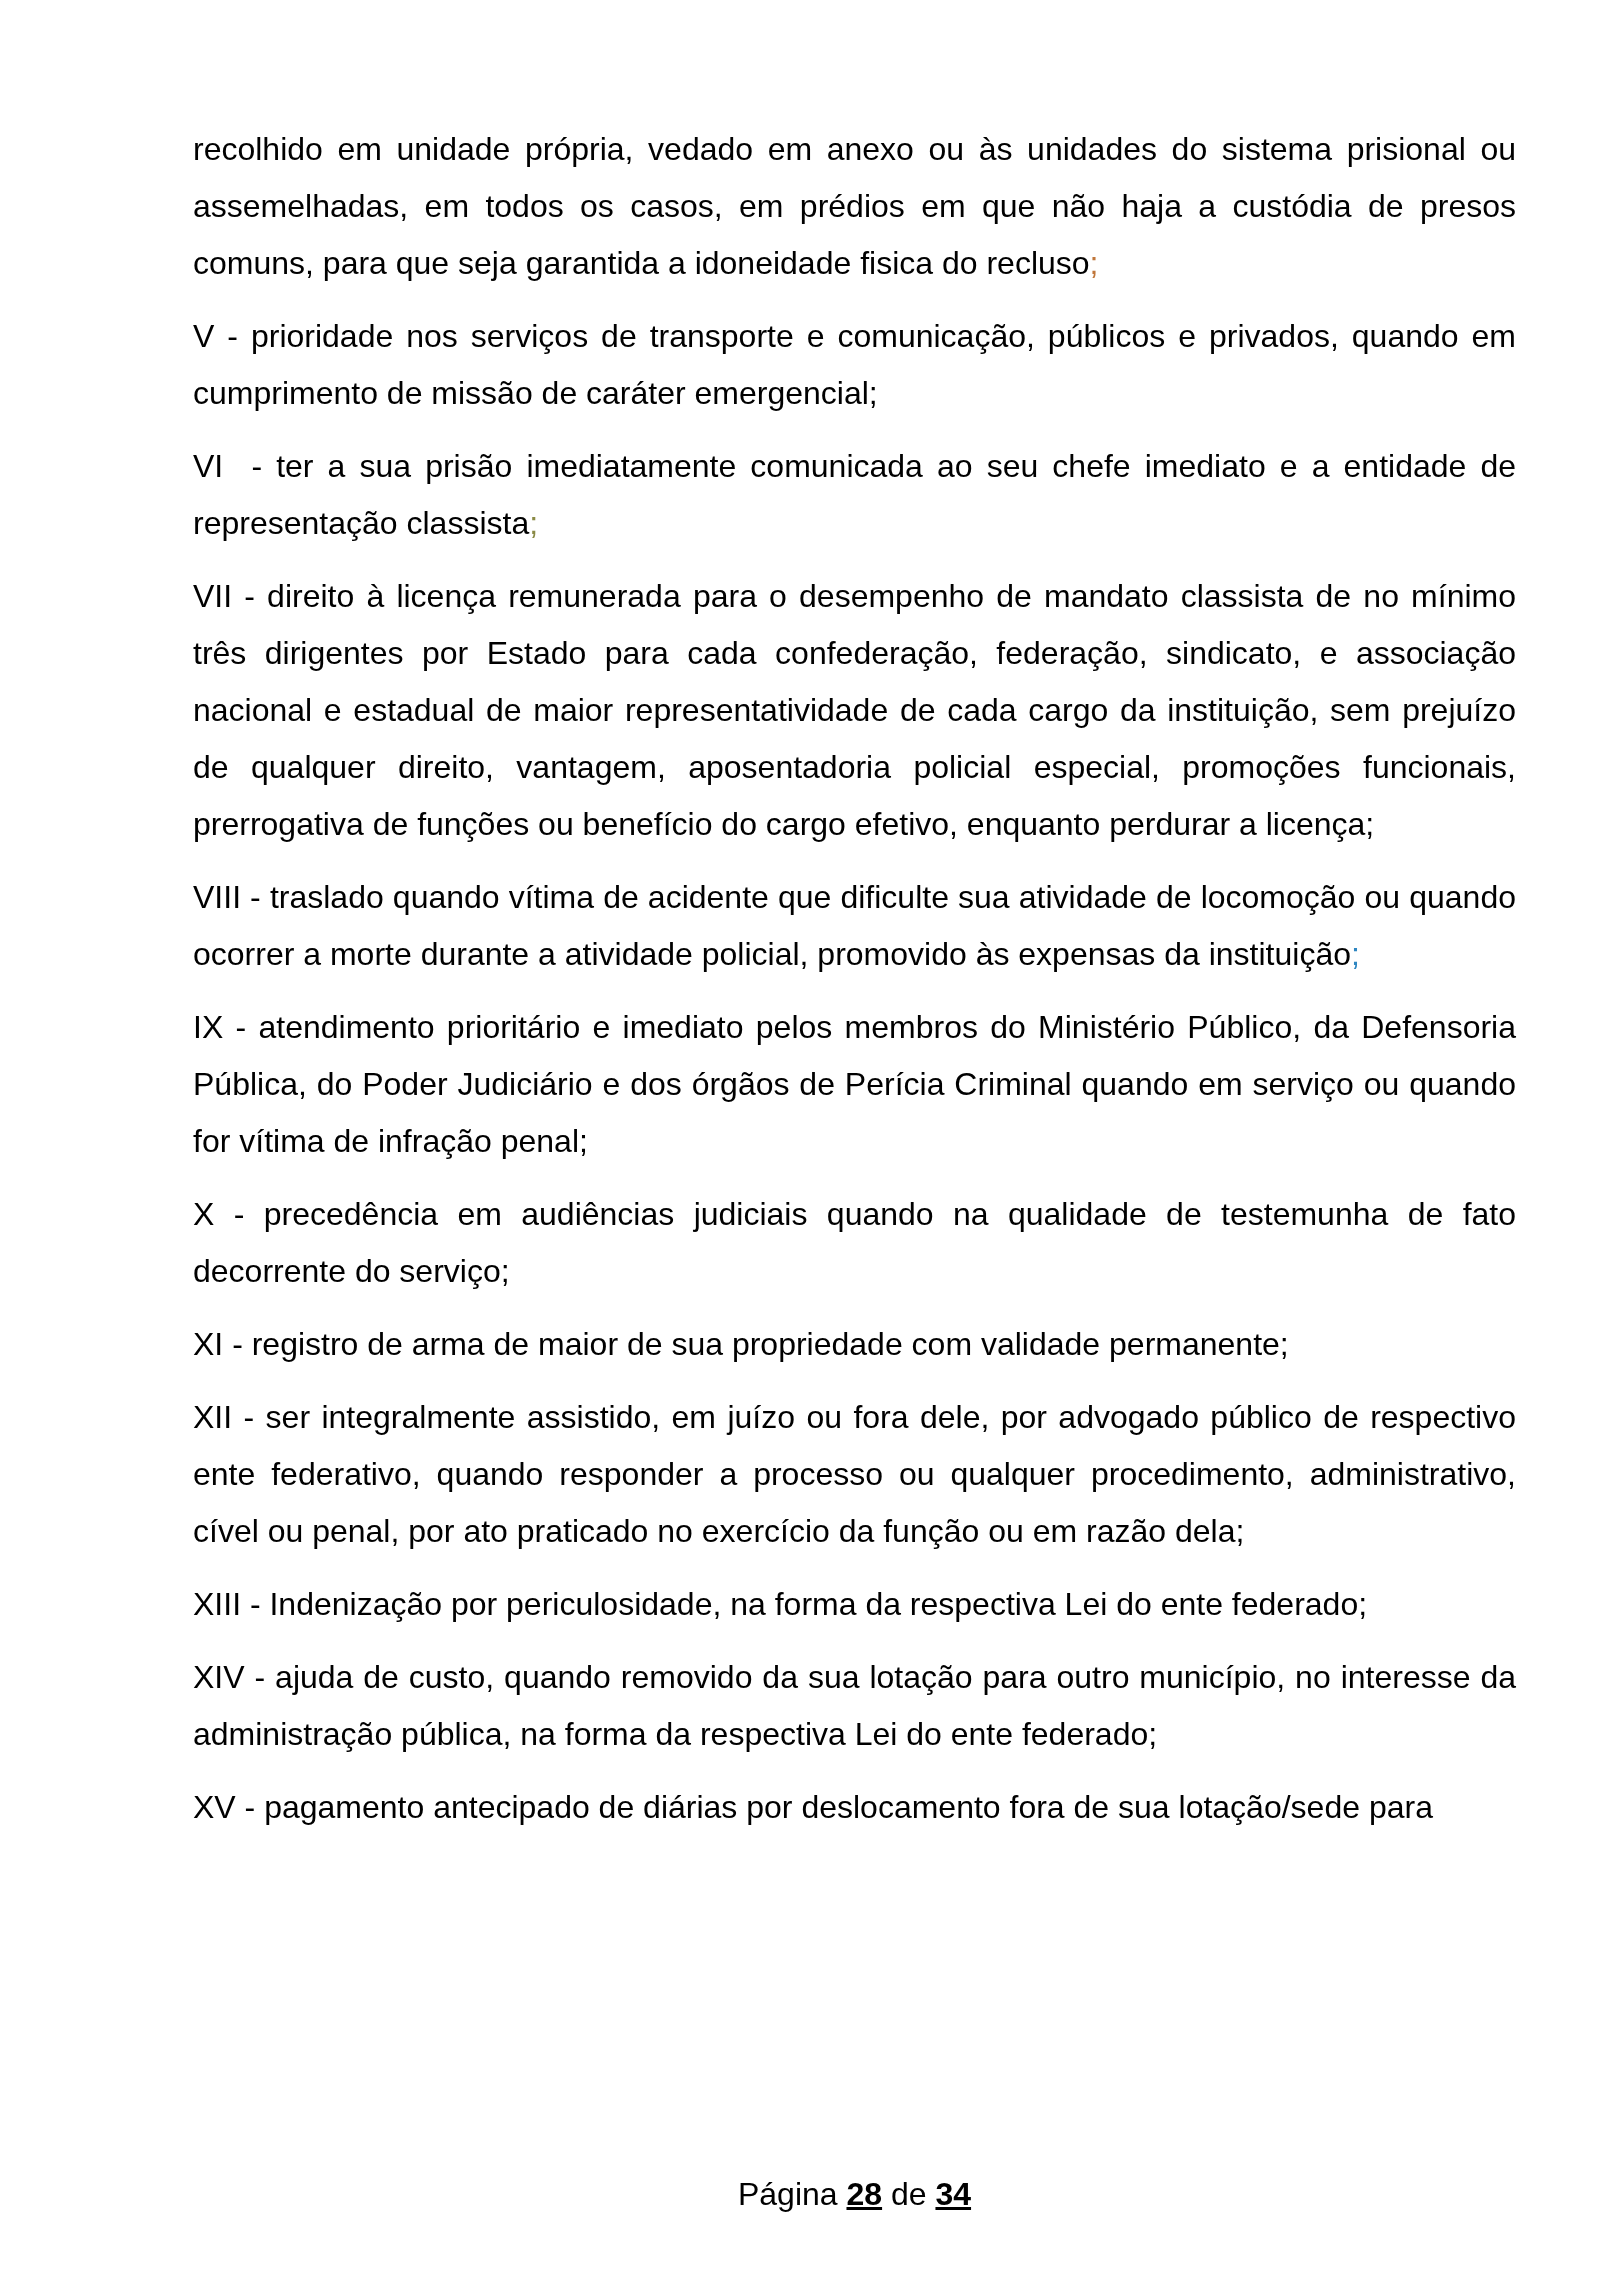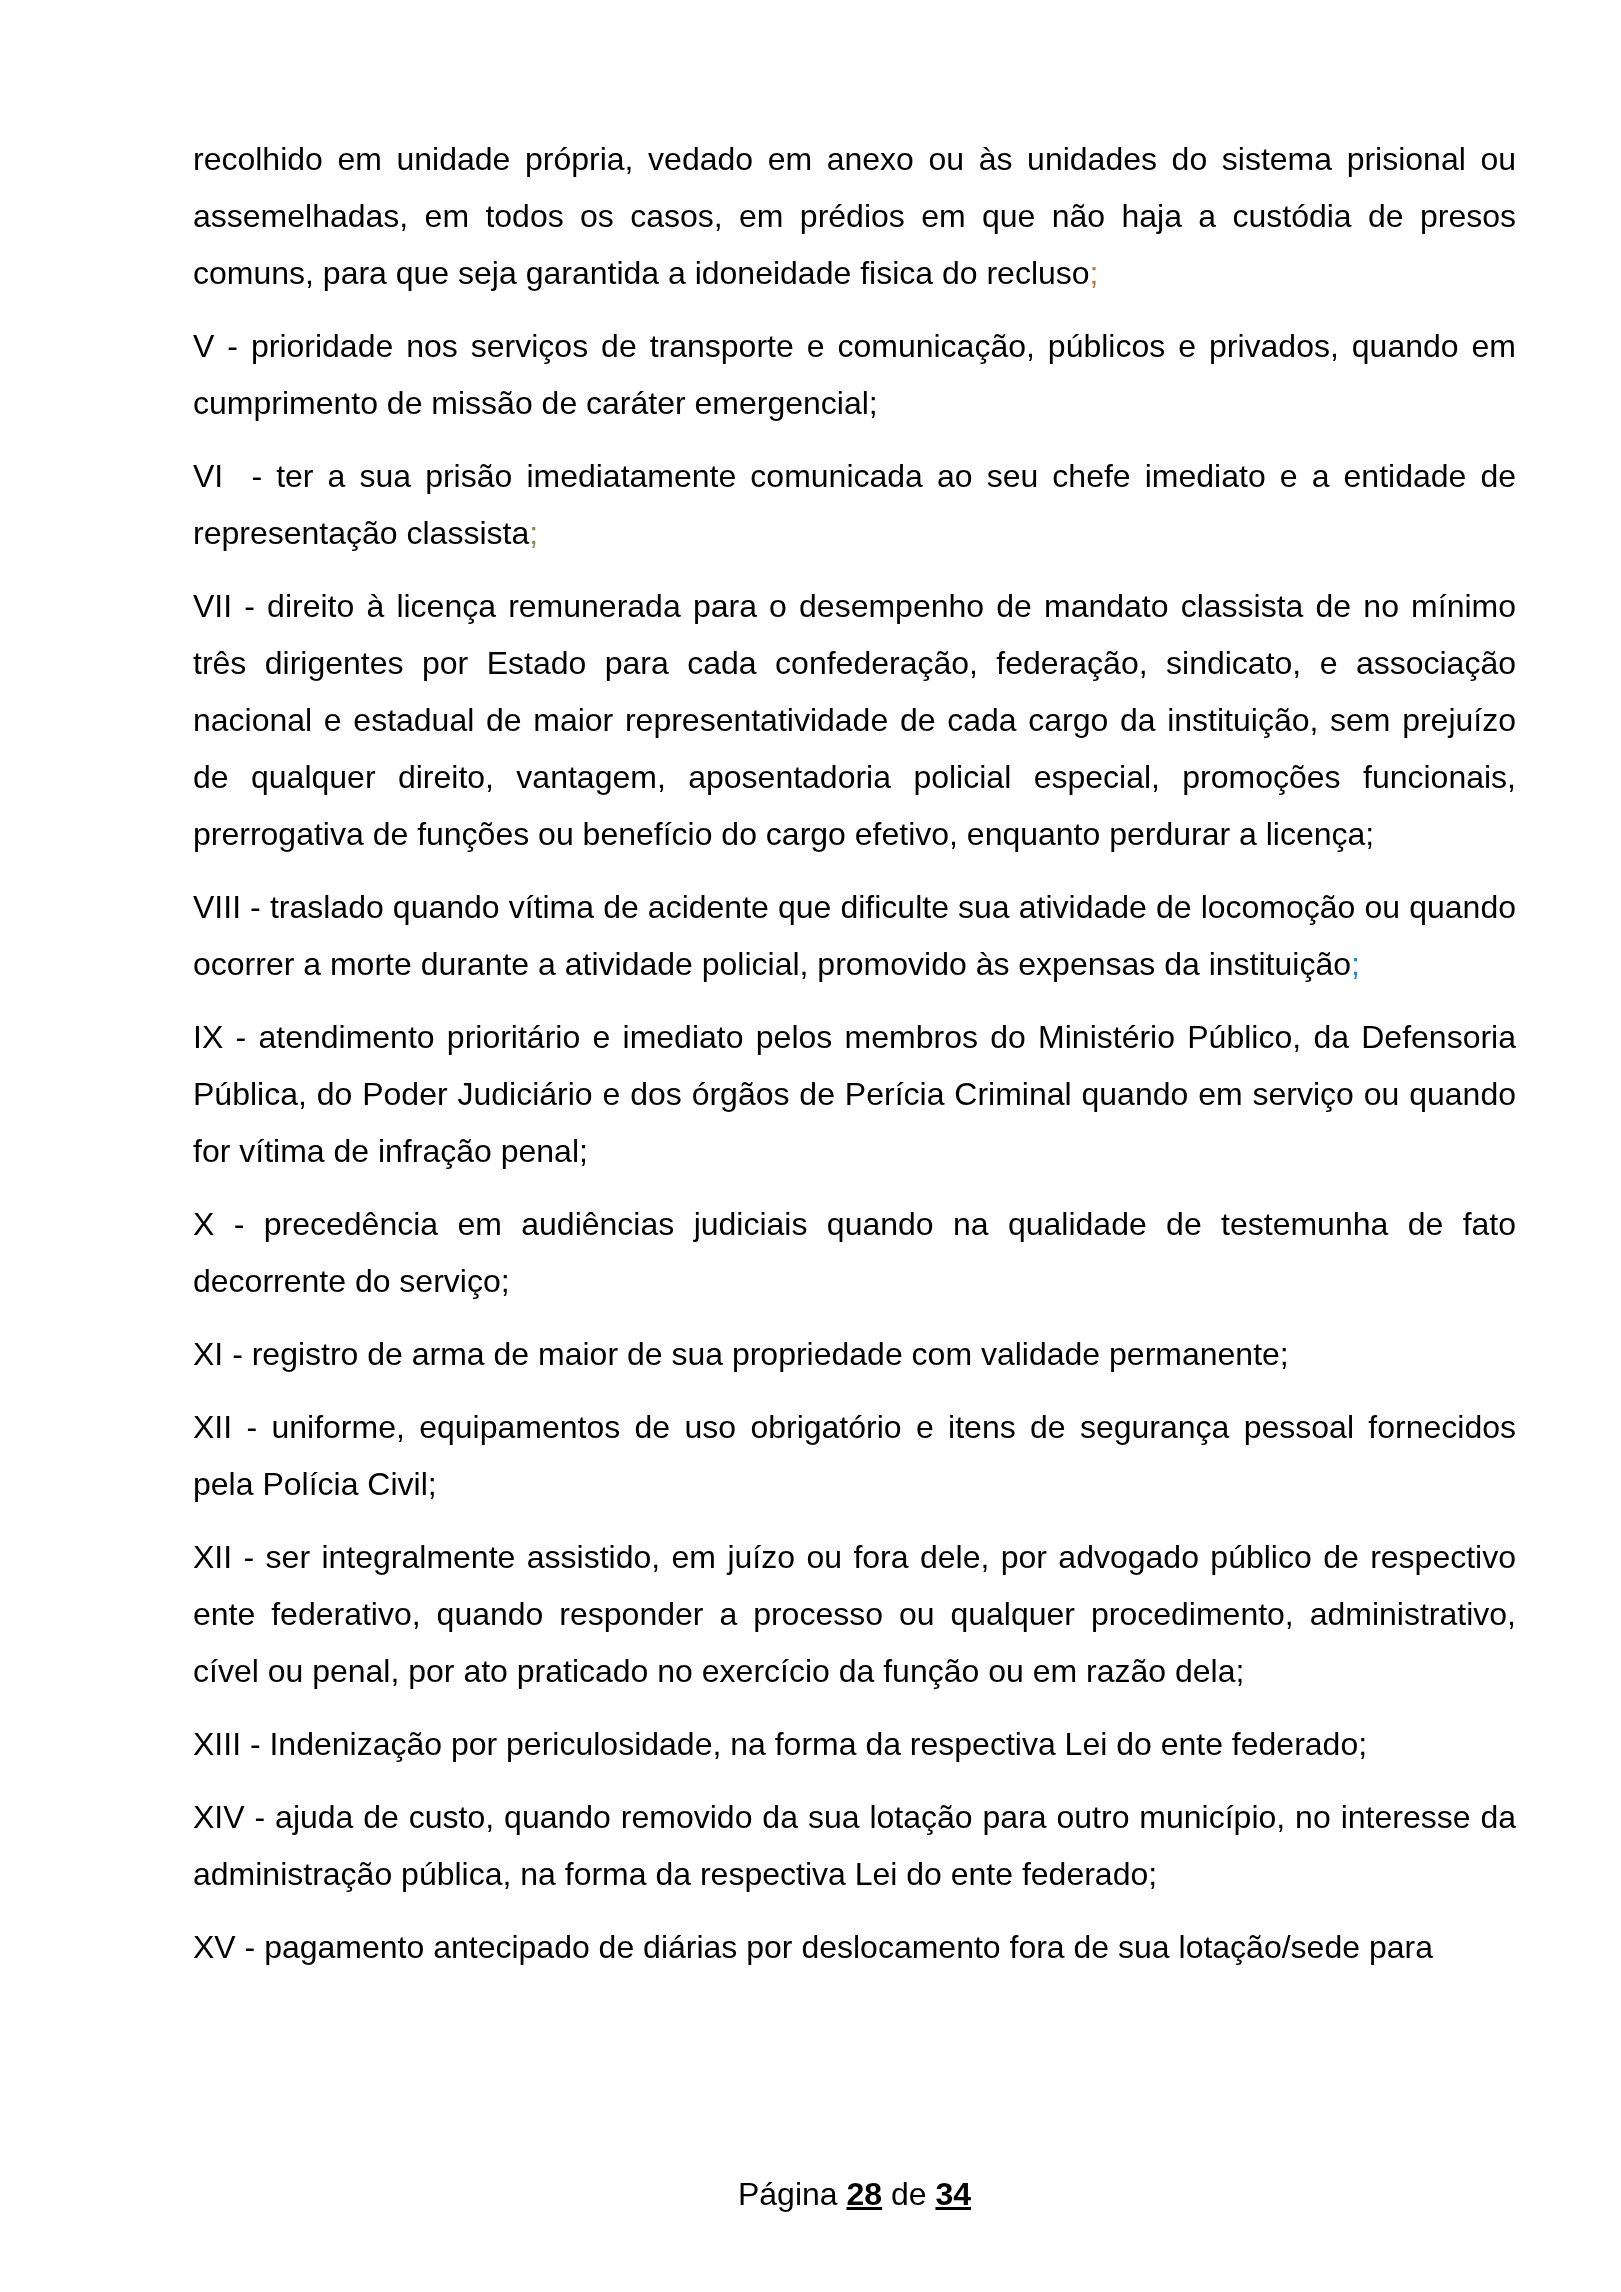--- a/index.html
+++ b/index.html
@@ -16,21 +16,21 @@
     color: #000000;
   }
   .page {
     position: absolute;
     inset: 0;
     background: #ffffff;
   }
   .content {
     position: absolute;
     left: 193px;
-    top: 131px;
+    top: 121px;
     width: 1323px;
   }
   .para {
     margin: 0 0 16px 0;
     font-size: 32px;
     line-height: 57px;
     text-align: justify;
     white-space: pre-wrap;
     color: #000000;
   }
@@ -58,21 +58,20 @@
 <div class="page">
   <div class="content">
     <p class="para"><span class="seg">recolhido em unidade própria, vedado em anexo ou às unidades do sistema prisional ou assemelhadas, em todos os casos, em prédios em que não haja a custódia de presos comuns, para que seja garantida a idoneidade fisica do recluso</span><span class="seg" style="color:#c0763a">;</span></p>
     <p class="para"><span class="seg">V - prioridade nos serviços de transporte e comunicação, públicos e privados, quando em cumprimento de missão de caráter emergencial;</span><span class="seg"></span></p>
     <p class="para"><span class="seg">VI  - ter a sua prisão imediatamente comunicada ao seu chefe imediato e a entidade de representação classista</span><span class="seg" style="color:#8a8a45">;</span></p>
     <p class="para"><span class="seg">VII - direito à licença remunerada para o desempenho de mandato classista de no mínimo três dirigentes por Estado para cada confederação, federação, sindicato, e associação nacional e estadual de maior representatividade de cada cargo da instituição, sem prejuízo de qualquer direito, vantagem, aposentadoria policial especial, promoções funcionais, prerrogativa de funções ou benefício do cargo efetivo, enquanto perdurar a licença;</span><span class="seg"></span></p>
     <p class="para"><span class="seg">VIII - traslado quando vítima de acidente que dificulte sua atividade de locomoção ou quando ocorrer a morte durante a atividade policial, promovido às expensas da instituição</span><span class="seg" style="color:#2e86c1">;</span></p>
     <p class="para"><span class="seg">IX - atendimento prioritário e imediato pelos membros do Ministério Público, da Defensoria Pública, do Poder Judiciário e dos órgãos de Perícia Criminal quando em serviço ou quando for vítima de infração penal;</span><span class="seg"></span></p>
     <p class="para"><span class="seg">X - precedência em audiências judiciais quando na qualidade de testemunha de fato decorrente do serviço;</span><span class="seg"></span></p>
     <p class="para"><span class="seg">XI - registro de arma de maior de sua propriedade com validade permanente;</span><span class="seg"></span></p>
-    <p class="para"><span class="seg">XII - uniforme, equipamentos de uso obrigatório e itens de segurança pessoal fornecidos pela Polícia Civil;</span><span class="seg"></span></p>
     <p class="para"><span class="seg">XII - ser integralmente assistido, em juízo ou fora dele, por advogado público de respectivo ente federativo, quando responder a processo ou qualquer procedimento, administrativo, cível ou penal, por ato praticado no exercício da função ou em razão dela;</span><span class="seg"></span></p>
     <p class="para"><span class="seg">XIII - Indenização por periculosidade, na forma da respectiva Lei do ente federado;</span><span class="seg"></span></p>
     <p class="para"><span class="seg">XIV - ajuda de custo, quando removido da sua lotação para outro município, no interesse da administração pública, na forma da respectiva Lei do ente federado;</span><span class="seg"></span></p>
     <p class="para"><span class="seg">XV - pagamento antecipado de diárias por deslocamento fora de sua lotação/sede para</span><span class="seg"></span></p>
   </div>
 
   <div class="footer"><span>Página </span><span class="num">28</span><span> de </span><span class="num">34</span></div>
 </div>
 
 

